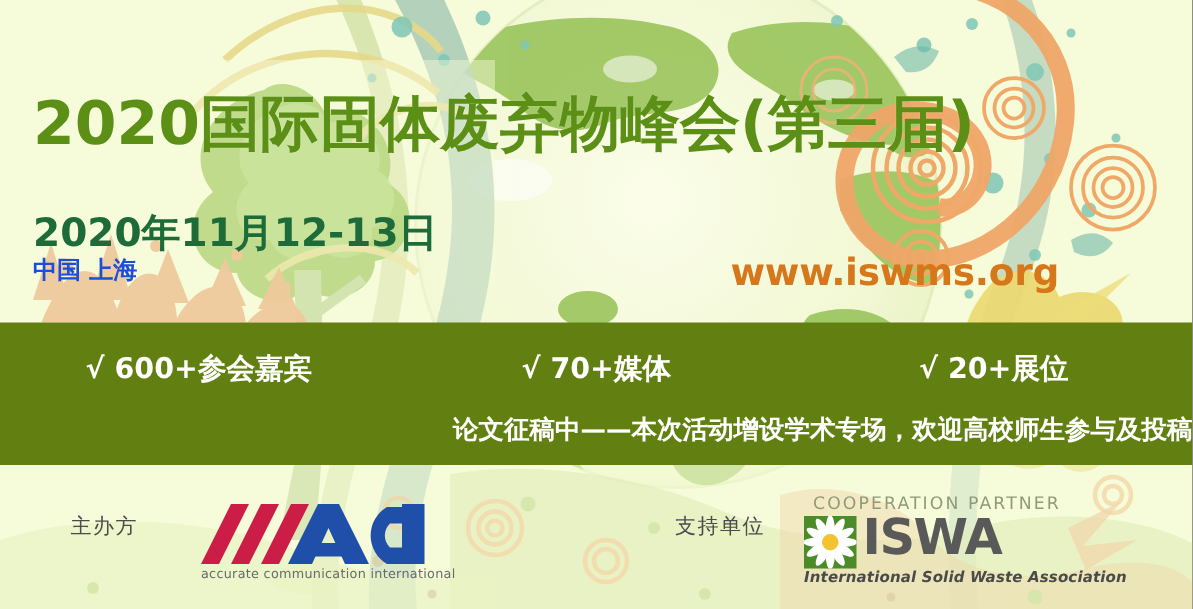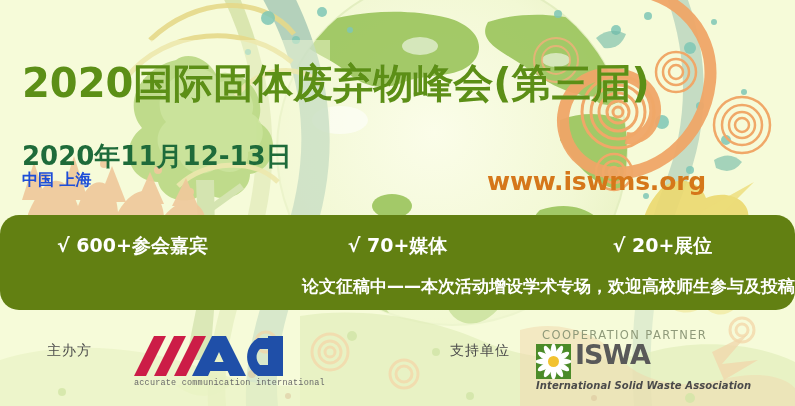--- a/index.html
+++ b/index.html
@@ -33,21 +33,20 @@
   .url{
     position:absolute;left:487px;top:157px;
     font-size:25px;font-weight:700;color:#d5771a;white-space:nowrap;line-height:1;
     letter-spacing:-0.2px;
   }
 
   
   .band{
     position:absolute;left:0;top:215px;width:795px;height:95px;
     background:#628012;
-    border-radius:19px;
   }
   .band-row{
     position:absolute;left:0;top:14px;width:795px;height:34px;
     display:flex;align-items:center;
   }
   .stat{
     color:#ffffff;font-size:19px;font-weight:700;white-space:nowrap;
     text-align:center;flex:1 1 0;
   }
   .band-sub{
@@ -59,39 +58,39 @@
   
   .footer{position:absolute;left:0;top:310px;width:795px;height:96px;}
 
   .org-label{
     position:absolute;left:47px;top:32px;
     font-size:14px;color:#4b4b4b;white-space:nowrap;letter-spacing:1px;
   }
   .aci{position:absolute;left:128px;top:22px;width:160px;height:60px;}
   .aci .tagline{
     position:absolute;left:6px;top:46px;width:154px;text-align:center;
-    font-size:8.5px;color:#6a6a6a;letter-spacing:.2px;white-space:nowrap;font-family:Liberation Mono, monospace;
+    font-size:8.5px;color:#6a6a6a;letter-spacing:.2px;white-space:nowrap;
   }
 
   .sup-label{
     position:absolute;left:450px;top:32px;
     font-size:14px;color:#4b4b4b;white-space:nowrap;letter-spacing:1px;
   }
   .iswa{position:absolute;left:536px;top:18px;width:230px;height:70px;}
   .coop{
     position:absolute;left:6px;top:0px;
     font-size:11.5px;color:#8f9a7a;letter-spacing:1.4px;white-space:nowrap;
     font-weight:400;
   }
   .iswa-mark{
     position:absolute;left:0px;top:16px;width:35px;height:35px;background:#4b8b28;
   }
   .iswa-word{
     position:absolute;left:39px;top:13px;
-    font-size:27px;font-weight:700;color:#595959;letter-spacing:-1px;
+    font-size:33px;font-weight:700;color:#595959;letter-spacing:-1px;
     line-height:1;white-space:nowrap;
   }
   .iswa-sub{
     position:absolute;left:0px;top:52px;
     font-size:10px;color:#4a4a4a;font-weight:600;white-space:nowrap;
     font-style:italic;letter-spacing:.1px;
   }
 </style>
 </head>
 <body>

